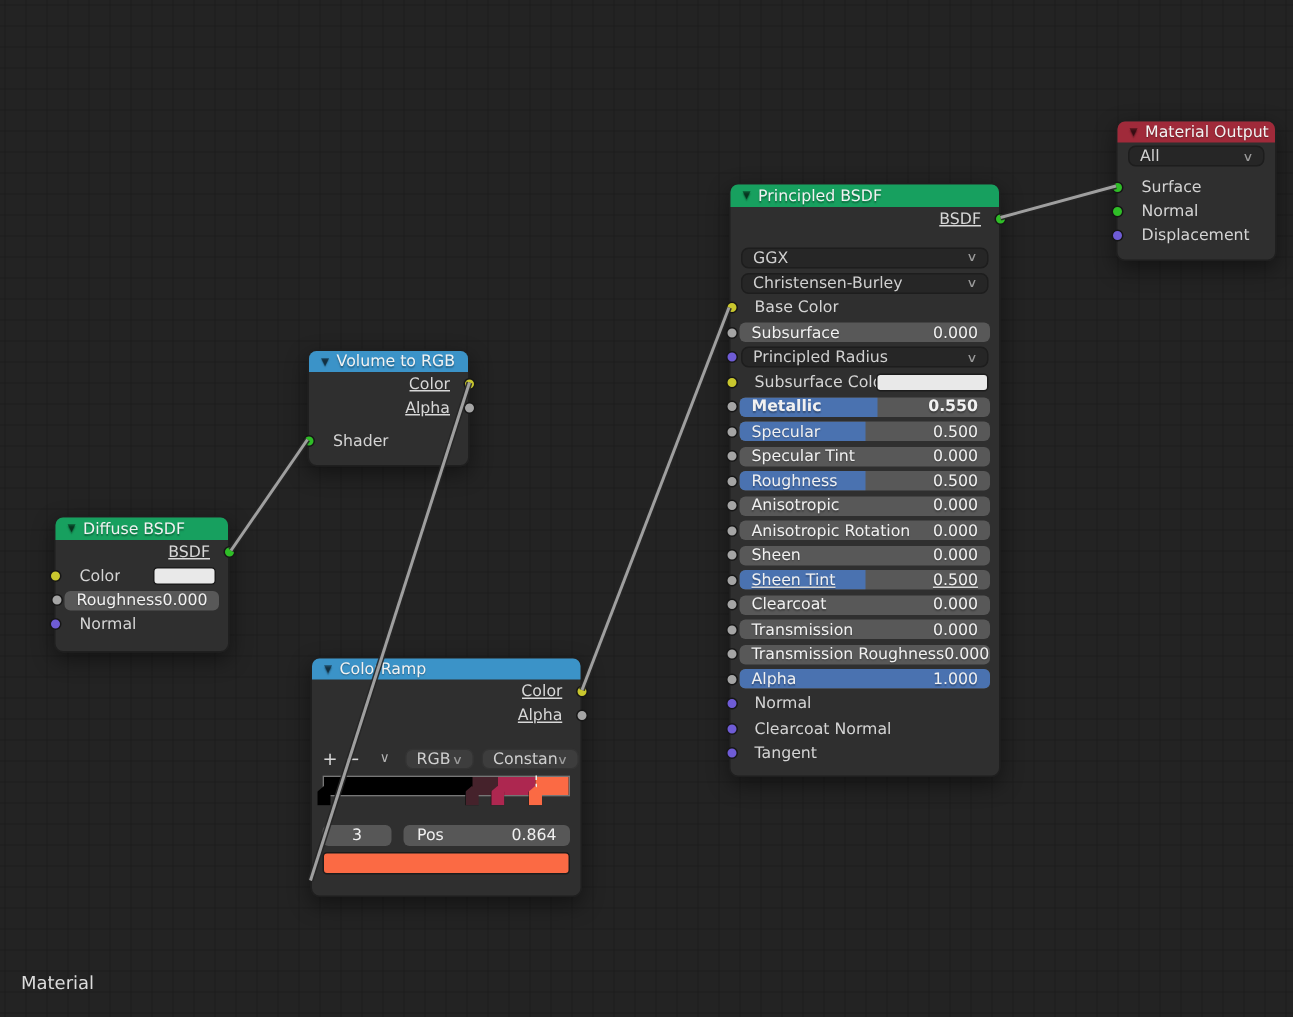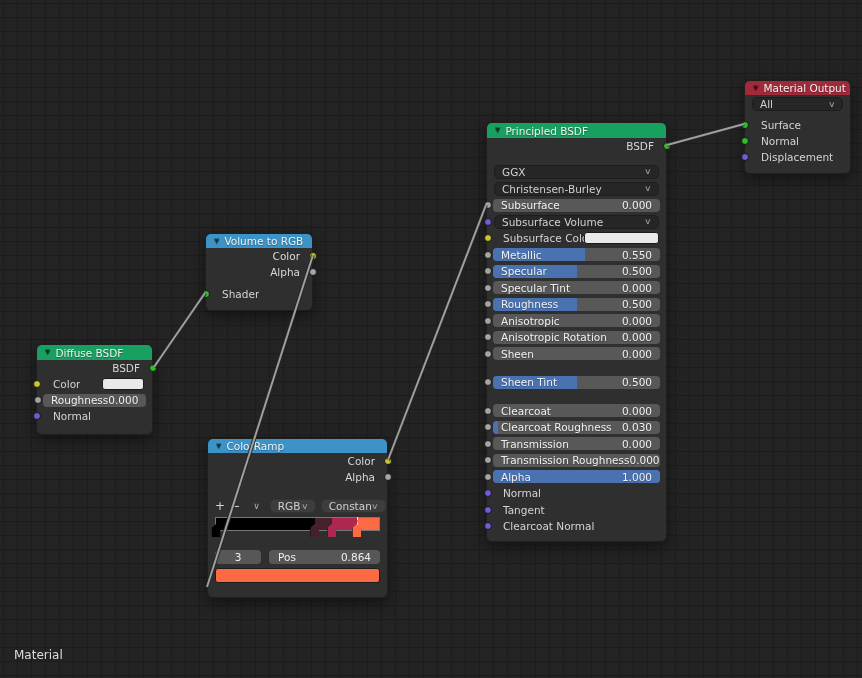--- a/index.html
+++ b/index.html
@@ -27,21 +27,21 @@
   .hdr .tri{font-size:7px; color:rgba(0,0,0,.5); line-height:1;}
   .hdr-shader{background:var(--header-shader);}
   .hdr-converter{background:var(--header-converter);}
   .hdr-output{background:var(--header-output);}
   .row{position:relative; height:16px; display:flex; align-items:center; padding:0 8px;}
   .row.h17{height:17px;}
   .row.tall{height:16.5px;}
   .spacer9{height:9px;} .spacer6{height:6px;} .spacer12{height:12px;} .spacer4{height:4px;}
   .lbl{white-space:nowrap; overflow:hidden;}
   .indent{padding-left:8px;}
-  .out-row{justify-content:flex-end; padding-right:12px; color:#d8d8d8;}
+  .out-row{justify-content:flex-end; padding-right:12px; color:#d8d8d8;text-decoration:underline;}
   .grow{flex:1;}
   .sock{
     position:absolute; width:8px; height:8px; border-radius:50%;
     border:1px solid #161616; box-sizing:border-box; top:50%; transform:translateY(-50%); z-index:3;
   }
   .sock.left{left:-4.5px;} .sock.right{right:-4.5px;}
   .sock.shader{background:var(--socket-shader);}
   .sock.colr{background:var(--socket-color);}
   .sock.val{background:var(--socket-value);}
   .sock.vec{background:var(--socket-vector);}
@@ -205,41 +205,45 @@
       </div>
     </div>
     <div class="row h17" style="padding:0 7px;">
       <div class="dd">
         <span>Christensen-Burley</span>
         <span class="chev">∨</span>
       </div>
     </div>
     <div>
         <div class="row tall" style="padding: 0px 7px;">
+          <span class="sock colr" style="left: -3.5px;"></span>
+          <span class="lbl" style="padding-left: 9px;">Base Color</span>
+        </div>
+        <div class="row tall" style="padding: 0px 7px;">
           <span class="sock val" style="left: -3.5px;"></span>
           <div class="slider">
             <div class="fill" style="width: 0%;"></div>
             <span>Subsurface</span>
             <span>0.000</span>
           </div>
         </div>
         <div class="row tall" style="padding: 0px 7px;">
           <span class="sock vec" style="left: -3.5px;"></span>
           <div class="dd">
-            <span>Subsurface Volume</span>
+            <span>Principled Radius</span>
             <span class="chev">∨</span>
           </div>
         </div>
         <div class="row tall" style="padding: 0px 7px;">
           <span class="sock colr" style="left: -3.5px;"></span>
           <span class="lbl" style="padding-left: 9px;">Subsurface Color</span>
           <span class="grow"></span>
           <span class="swatch" style="width: 82px; background: rgb(233, 233, 233);"></span>
         </div>
-        <div class="row tall" style="padding: 0px 7px;">
+        <div class="row tall" style="padding: 0px 7px; font-weight: bold;">
           <span class="sock val" style="left: -3.5px;"></span>
           <div class="slider">
             <div class="fill" style="width: 55%;"></div>
             <span>Metallic</span>
             <span>0.550</span>
           </div>
         </div>
         <div class="row tall" style="padding: 0px 7px;">
           <span class="sock val" style="left: -3.5px;"></span>
           <div class="slider">
@@ -281,47 +285,39 @@
           </div>
         </div>
         <div class="row tall" style="padding: 0px 7px;">
           <span class="sock val" style="left: -3.5px;"></span>
           <div class="slider">
             <div class="fill" style="width: 0%;"></div>
             <span>Sheen</span>
             <span>0.000</span>
           </div>
         </div>
-        <div class="row tall" style="padding: 12px 7px;">
+        <div class="row tall" style="padding: 0px 7px; text-decoration: underline;">
           <span class="sock val" style="left: -3.5px;"></span>
           <div class="slider">
             <div class="fill" style="width: 50%;"></div>
             <span>Sheen Tint</span>
             <span>0.500</span>
           </div>
         </div>
         <div class="row tall" style="padding: 0px 7px;">
           <span class="sock val" style="left: -3.5px;"></span>
           <div class="slider">
             <div class="fill" style="width: 0%;"></div>
             <span>Clearcoat</span>
             <span>0.000</span>
           </div>
         </div>
         <div class="row tall" style="padding: 0px 7px;">
           <span class="sock val" style="left: -3.5px;"></span>
           <div class="slider">
-            <div class="fill" style="width: 3%;"></div>
-            <span>Clearcoat Roughness</span>
-            <span>0.030</span>
-          </div>
-        </div>
-        <div class="row tall" style="padding: 0px 7px;">
-          <span class="sock val" style="left: -3.5px;"></span>
-          <div class="slider">
             <div class="fill" style="width: 0%;"></div>
             <span>Transmission</span>
             <span>0.000</span>
           </div>
         </div>
         <div class="row tall" style="padding: 0px 7px;">
           <span class="sock val" style="left: -3.5px;"></span>
           <div class="slider">
             <div class="fill" style="width: 0%;"></div>
             <span>Transmission Roughness</span>
@@ -335,25 +331,25 @@
             <span>Alpha</span>
             <span>1.000</span>
           </div>
         </div>
         <div class="row tall" style="padding: 0px 7px;">
           <span class="sock vec" style="left: -3.5px;"></span>
           <span class="lbl" style="padding-left: 9px;">Normal</span>
         </div>
         <div class="row tall" style="padding: 0px 7px;">
           <span class="sock vec" style="left: -3.5px;"></span>
+          <span class="lbl" style="padding-left: 9px;">Clearcoat Normal</span>
+        </div>
+        <div class="row tall" style="padding: 0px 7px;">
+          <span class="sock vec" style="left: -3.5px;"></span>
           <span class="lbl" style="padding-left: 9px;">Tangent</span>
-        </div>
-        <div class="row tall" style="padding: 0px 7px;">
-          <span class="sock vec" style="left: -3.5px;"></span>
-          <span class="lbl" style="padding-left: 9px;">Clearcoat Normal</span>
         </div>
       </div>
   </div>
 
   <div class="node" style="left:744px; top:80px; width:107px; padding-bottom:8px;">
     <div class="hdr hdr-output" style="height:14px;">
       <span class="tri">▼</span>
       <span>Material Output</span>
     </div>
     <div class="row" style="height:18px; padding:0 7px;">

